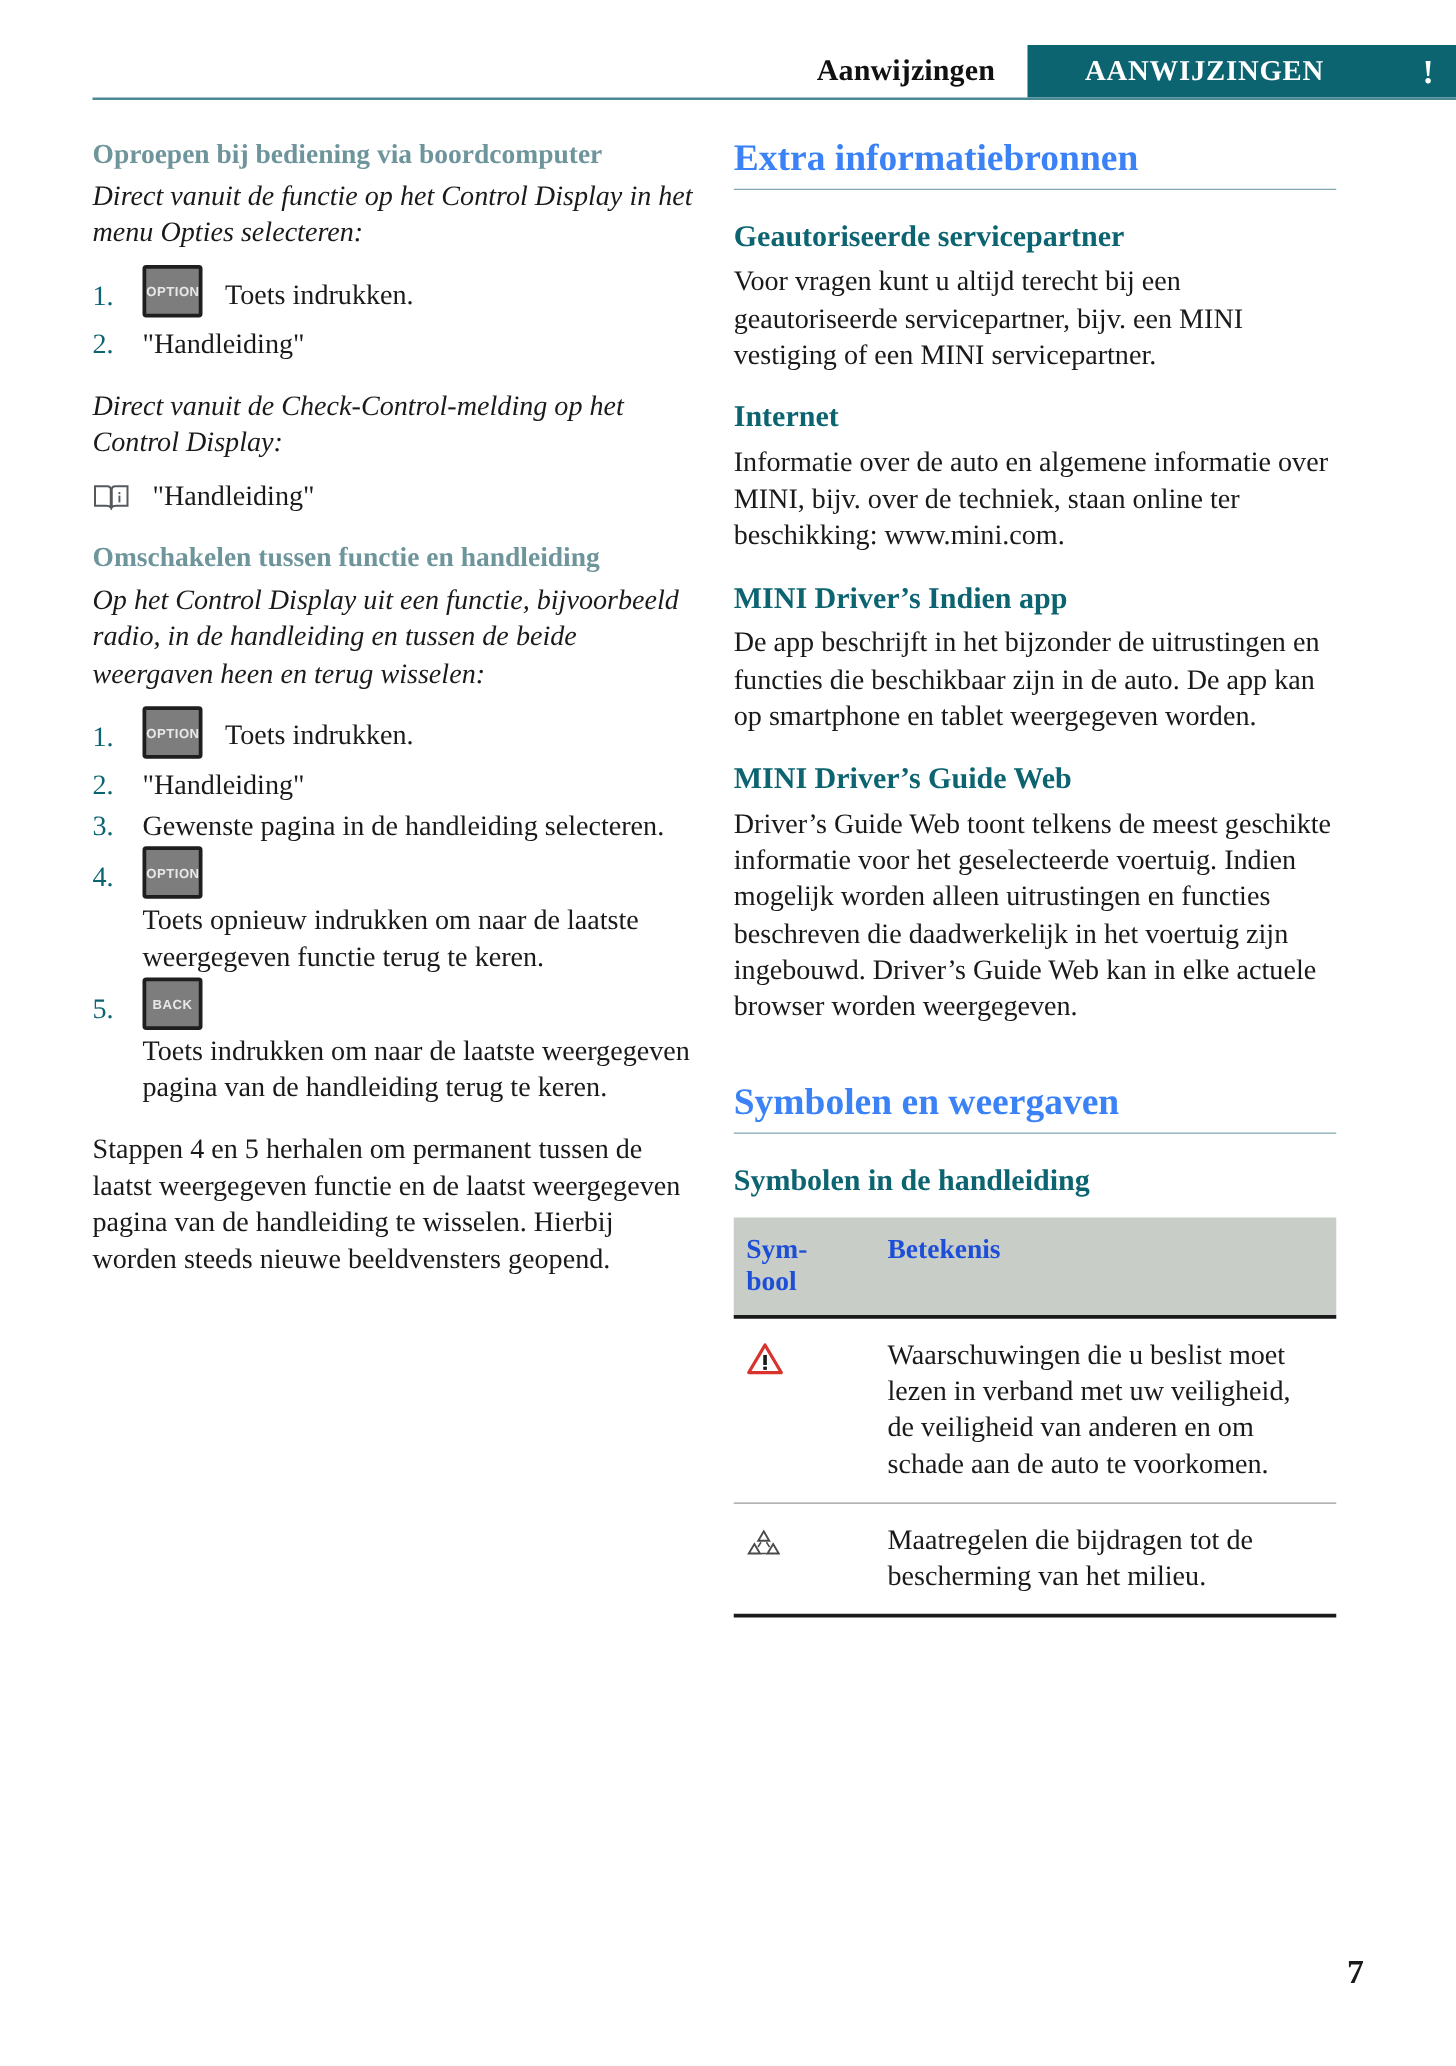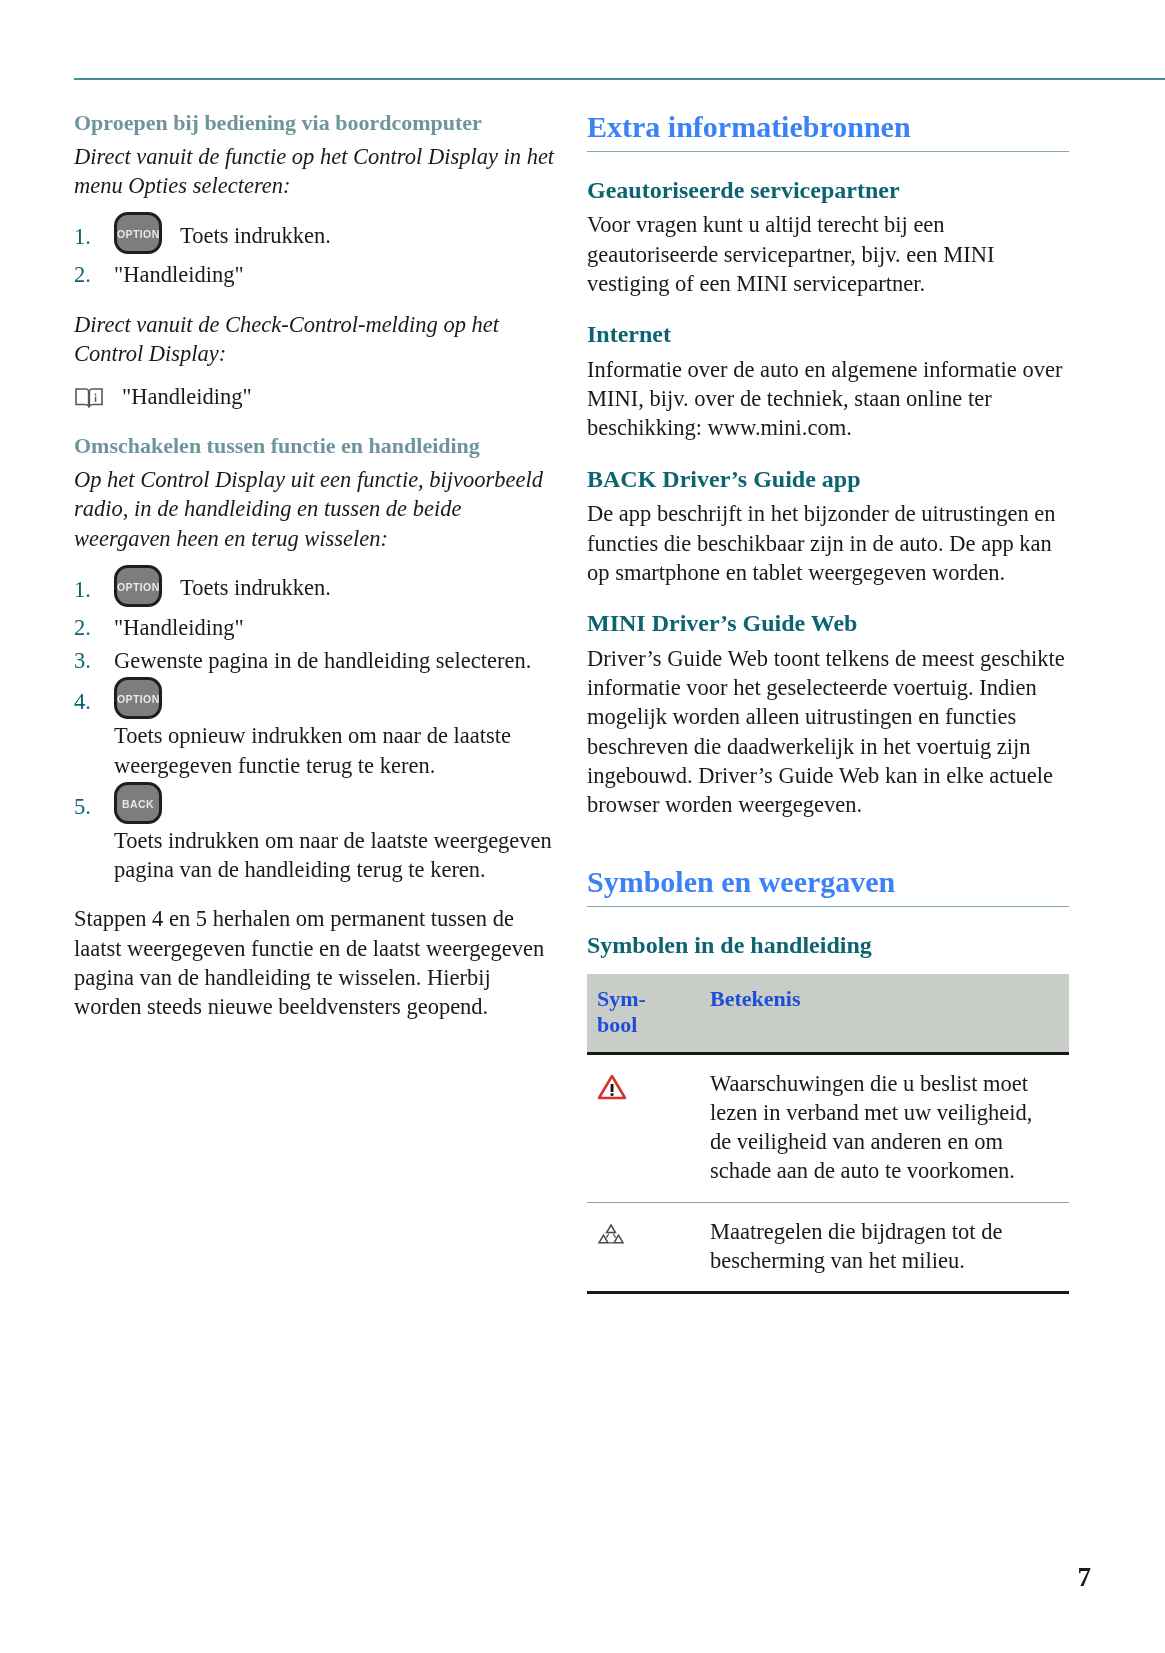--- a/index.html
+++ b/index.html
@@ -145,21 +145,21 @@
   }
   ol.steps > li.has-key { padding-left: 40px; }
   ol.steps > li.has-key .num { top: 8px; }
 
   
   .key {
     display: inline-block;
     vertical-align: middle;
     background: #7d7d7d;
     border: 3px solid #1e1e1e;
-    border-radius: 14px;
+    border-radius: 3px;
     color: #e8e8e8;
     font-family: "Liberation Sans", sans-serif;
     font-size: 10.5px;
     font-weight: bold;
     letter-spacing: .4px;
     text-align: center;
     width: 48px;
     height: 42px;
     line-height: 38px;
     margin-right: 18px;
@@ -224,20 +224,27 @@
     bottom: 60px;
     font-size: 27px;
     font-weight: bold;
     color: #1a1a1a;
   }
 </style>
 </head>
 <body>
 
 <div class="page-header">
+  <div class="header-chapter">
+    <div class="header-chapter-name">Aanwijzingen</div>
+    <div class="header-tab">
+      <span class="header-tab-label">AANWIJZINGEN</span>
+      <span class="header-tab-mark">!</span>
+    </div>
+  </div>
   <div class="header-rule"></div>
 </div>
 
 <div class="content">
 
   <div class="col col-left">
 
     <h3 class="sub-title-muted">Oproepen bij bediening via boordcomputer</h3>
     <p class="body tight">Direct vanuit de functie op het Control Display in het menu Opties selecteren:</p>
 
@@ -297,21 +304,21 @@
 
     <h2 class="section-title">Extra informatiebronnen</h2>
     <hr class="section-rule">
 
     <h3 class="sub-title">Geautoriseerde servicepartner</h3>
     <p class="body">Voor vragen kunt u altijd terecht bij een geautoriseerde servicepartner,  bijv. een MINI vestiging of een MINI servicepartner.</p>
 
     <h3 class="sub-title">Internet</h3>
     <p class="body">Informatie over de auto en algemene informatie over MINI, bijv. over de techniek, staan online ter beschikking: www.mini.com.</p>
 
-    <h3 class="sub-title">BACK Driver’s Guide app</h3>
+    <h3 class="sub-title">MINI Driver’s Indien app</h3>
     <p class="body">De app beschrijft in het bijzonder de uitrustingen en functies die beschikbaar zijn in de auto. De app kan op smartphone en tablet weergegeven worden.</p>
 
     <h3 class="sub-title">MINI Driver’s Guide Web</h3>
     <p class="body">Driver’s Guide Web toont telkens de meest geschikte informatie voor het geselecteerde voertuig. Indien mogelijk worden alleen uitrustingen en functies beschreven die daadwerkelijk in het voertuig zijn ingebouwd. Driver’s Guide Web kan in elke actuele browser worden weergegeven.</p>
 
     <h2 class="section-title" style="margin-top:46px;">Symbolen en weergaven</h2>
     <hr class="section-rule">
 
     <h3 class="sub-title">Symbolen in de handleiding</h3>
 

